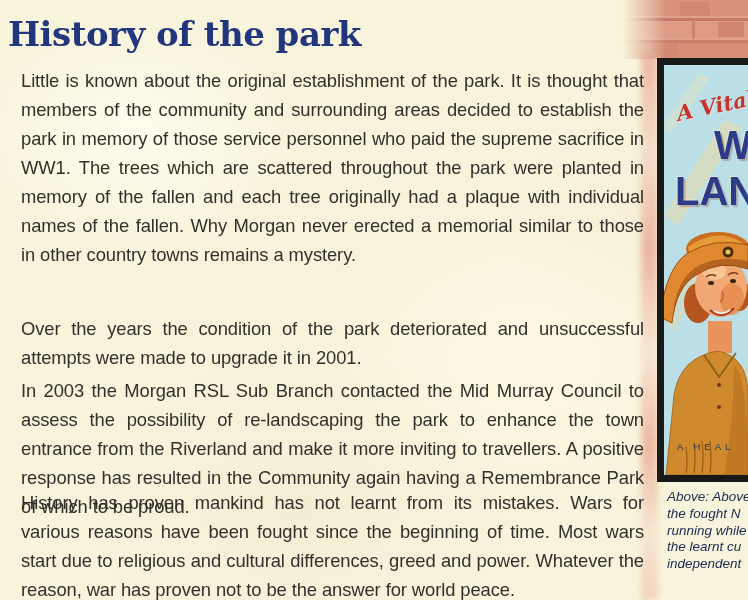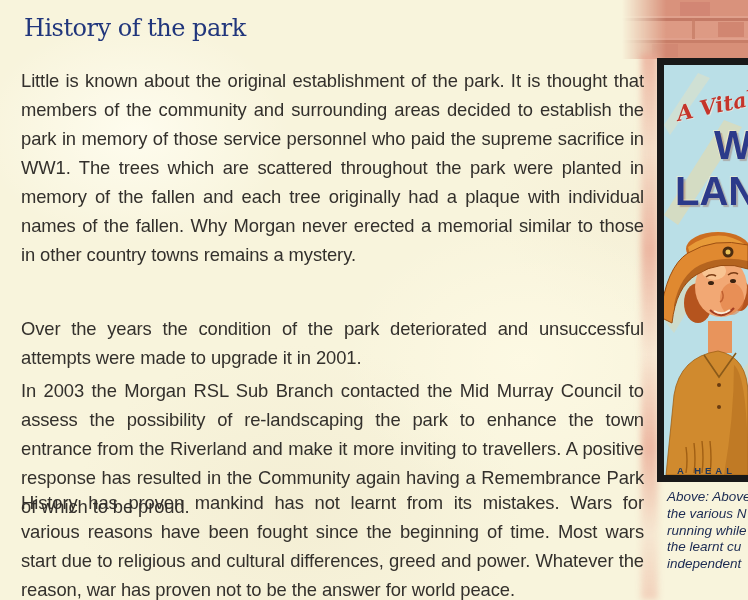--- a/index.html
+++ b/index.html
@@ -18,23 +18,23 @@
 
   
   .wallgap{position:absolute;left:641px;top:54px;width:17px;height:546px;
        filter:blur(3px);
        background:linear-gradient(to bottom,
          rgba(233,166,146,.75) 0%, rgba(240,196,178,.45) 18%,
          rgba(231,158,138,.7) 36%, rgba(244,205,188,.35) 55%,
          rgba(230,152,132,.65) 72%, rgba(243,203,186,.3) 88%,
          rgba(236,176,156,.5) 100%);}
 
-  .headline{position:absolute;left:24px;top:14px;margin:0;
-       font-family:"DejaVu Serif", serif;font-weight:normal;
-       font-size:24px;letter-spacing:-0.5px;color:#21367c;}
+  .headline{position:absolute;left:8px;top:14px;margin:0;
+       font-family:"DejaVu Serif", serif;font-weight:bold;
+       font-size:34px;letter-spacing:-0.5px;color:#21367c;}
 
   .para{position:absolute;left:21px;width:623px;margin:0;
        font-size:18.4px;line-height:29px;letter-spacing:-0.1px;
        color:#33302c;text-align:justify;}
   .p1{top:66px;} .p2{top:238px;} .p3{top:314px;} .p4{top:376px;} .p5{top:488px;}
 
   
   .poster{position:absolute;left:657px;top:58px;width:91px;height:424px;
        border-left:7px solid #191919;border-top:7px solid #191919;
        border-bottom:7px solid #191919;box-sizing:border-box;
@@ -43,21 +43,21 @@
   .poster-art{position:absolute;left:0;top:0;width:84px;height:410px;}
   .poster-script{position:absolute;left:12px;top:28px;
        font-family:"DejaVu Serif", serif;font-style:italic;font-weight:bold;
        font-size:21px;color:#c5342a;transform:rotate(-12deg);white-space:nowrap;
        text-shadow:1px 1px 0 rgba(255,235,220,.55);}
   .poster-big{position:absolute;font-weight:bold;color:#2c3a8a;white-space:nowrap;
        font-family:"Liberation Sans", sans-serif;
        text-shadow:-1px -1px 0 rgba(255,240,200,.55), 2px 2px 1px rgba(140,60,40,.3);}
   .poster-line1{left:50px;top:58px;font-size:40px;}
   .poster-line2{left:11px;top:104px;font-size:40px;}
-  .poster-footer{position:absolute;left:13px;top:400px;font-size:9.5px;font-weight:bold;
+  .poster-footer{position:absolute;left:13px;top:376px;font-size:9.5px;font-weight:normal;
        letter-spacing:4px;color:#21395e;white-space:nowrap;}
 
   
   .caption{position:absolute;left:667px;top:489px;width:81px;
        font-size:13.5px;line-height:16.8px;font-style:italic;color:#1b2a52;}
   .caption div{white-space:nowrap;}
   .caption .lbl{font-weight:normal;}
 </style>
 </head>
 <body>
@@ -143,19 +143,19 @@
       <path d="M30,378 Q32,395 30,408 M38,376 Q40,394 38,408 M46,376 Q48,395 46,408 M22,382 Q24,396 22,408" stroke="#a05f14" stroke-width="1.4" fill="none"></path>
     </svg>
     <div class="poster-script">A Vital</div>
     <div class="poster-big poster-line1">WO</div>
     <div class="poster-big poster-line2">LAN</div>
     <div class="poster-footer">A HEAL</div>
   </div>
 
   <div class="caption">
     <div><span class="lbl">Above:</span> <span>Above</span></div>
-    <div>the various N</div>
+    <div>the fought N</div>
     <div>running while</div>
     <div>the learnt cu</div>
     <div>independent</div>
   </div>
 
 </div>
 
 </body></html>

